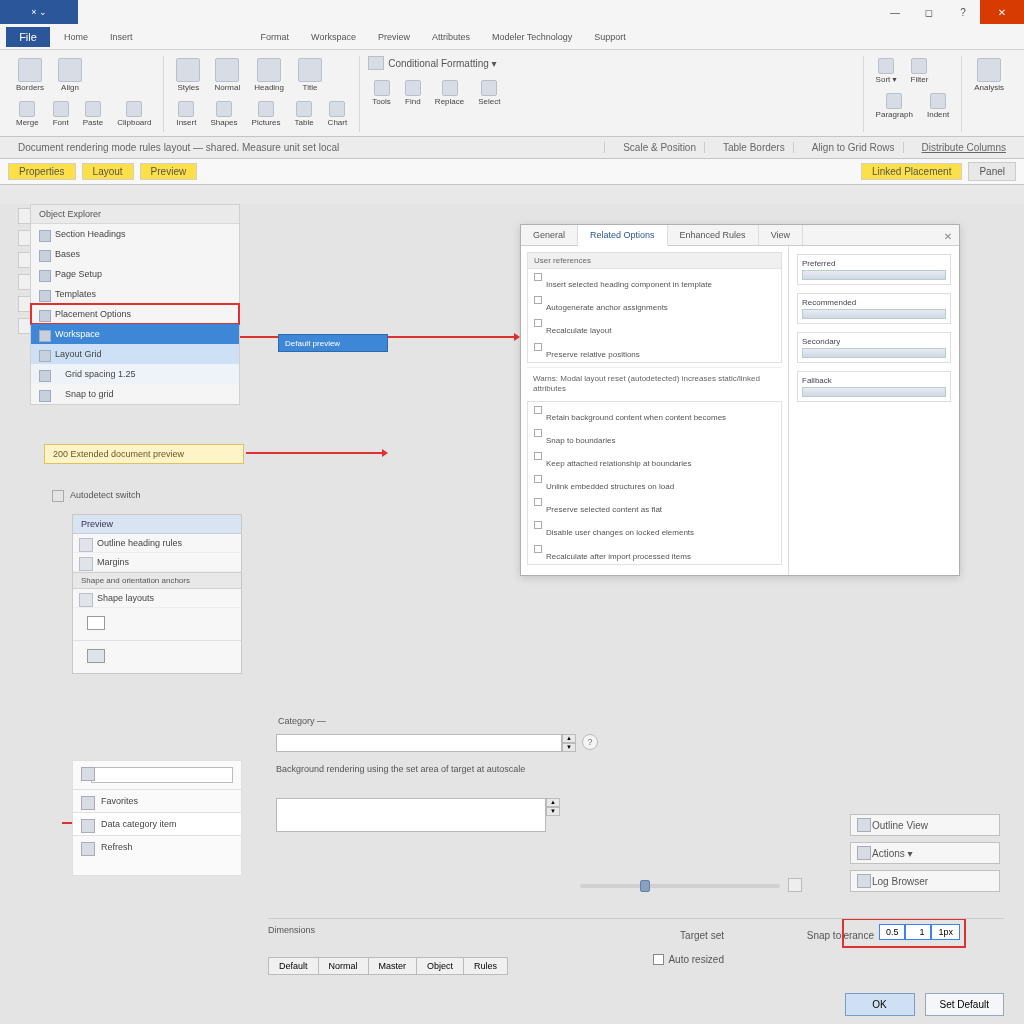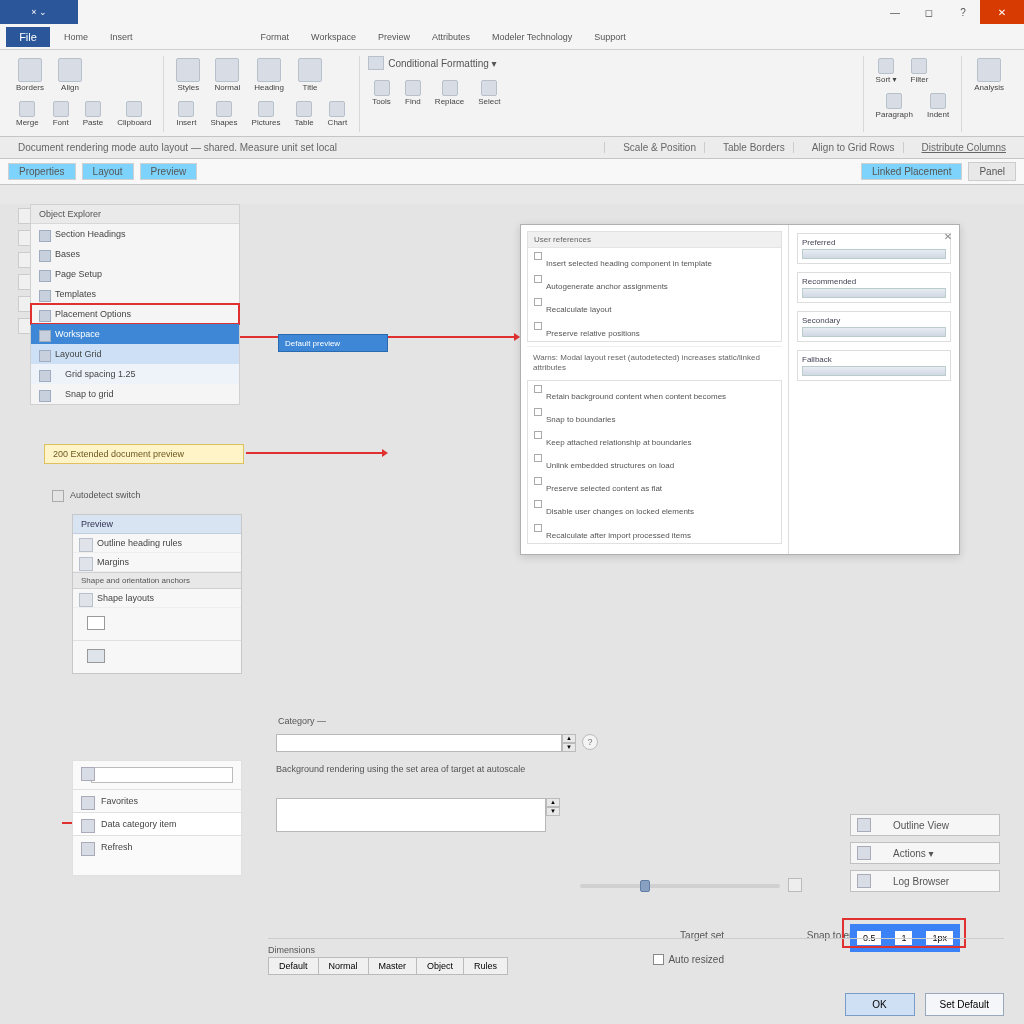--- a/index.html
+++ b/index.html
@@ -31,21 +31,21 @@
 .ribline { display:flex; gap:4px; align-items:center; font-size:8px; color:#555; }
 .ribline .ico { width:16px; height:14px; background:#d8dde5; border:1px solid #b8c0cc; }
 
 
 .ribstrip { height:22px; background:#ececec; border-bottom:1px solid #c5c5c5; display:flex; align-items:center; padding:0 10px; gap:10px; font-size:8px; color:#666; }
 .ribstrip .sec { padding:0 8px; border-right:1px solid #ccc; }
 .ribstrip .sec:last-child { border-right:none;text-decoration:underline; }
 
 
 .fxbar { height:26px; background:#f8f8f8; border-bottom:1px solid #c5c5c5; display:flex; align-items:center; padding:0 8px; gap:6px; font-size:9px; color:#555; }
-.fxbar .seg { padding:2px 10px; border:1px solid #d0d0d0; background:#7dd3fc; }
+.fxbar .seg { padding:2px 10px; border:1px solid #d0d0d0; background:#fde047; }
 .fxbar .tabseg { padding:3px 10px; background:#e8e8e8; border:1px solid #ccc; }
 
 
 .main { position:absolute; top:204px; left:0; right:0; bottom:0; background:#e4e4e4; }
 .leftcol { position:absolute; left:18px; top:0; width:20px; display:flex; flex-direction:column; gap:6px; padding-top:4px; }
 .leftcol .cell { width:16px; height:16px; background:#f0f0f0; border:1px solid #ccc; }
 
 
 .navpanel { position:absolute; left:30px; top:0; width:210px; }
 .navsec { background:#f5f5f5; border:1px solid #d0d0d0; margin-bottom:2px; }
@@ -107,41 +107,41 @@
 
 .formlbl { position:absolute; left:276px; top:560px; font-size:9px; color:#555; }
 .forminput { position:absolute; border:1px solid #b8b8b8; background:#fff; }
 .forminput.long1 { left:276px; top:530px; width:286px; height:18px; }
 .spinbtn { position:absolute; width:14px; display:flex; flex-direction:column; }
 .spinbtn span { height:9px; background:#e8e8e8; border:1px solid #bbb; font-size:6px; text-align:center; line-height:7px; cursor:pointer; }
 .helpico { position:absolute; width:16px; height:16px; border:1px solid #bbb; border-radius:8px; background:#f4f4f4; display:flex; align-items:center; justify-content:center; font-size:9px; color:#777; }
 
 
 .br-group { position:absolute; right:24px; }
-.br-card { border:1px solid #c0c0c0; background:#f6f6f6; padding:3px 6px; font-size:9px; color:#555; display:flex; align-items:center; gap:22px; margin-bottom:6px; }
+.br-card { border:1px solid #c0c0c0; background:#f6f6f6; padding:3px 6px; font-size:9px; color:#555; display:flex; align-items:center; gap:1px; margin-bottom:6px; }
 .br-card .ic { width:14px; height:14px; background:#d8dde5; border:1px solid #aab; }
 .slider { position:absolute; height:4px; background:#d0d0d0; border-radius:2px; }
 .slider .knob { position:absolute; top:-4px; width:10px; height:12px; background:#8aa0c0; border:1px solid #6080a8; border-radius:2px; }
 
 
 .footer { position:absolute; left:268px; bottom:8px; right:20px; }
 .footer .sect { border-top:1px solid #ccc; padding:6px 0 0; }
 .footer .lbl { font-size:9px; color:#555; margin-bottom:2px; }
 .footer .chips { display:flex; gap:0; }
-.footer .chip { border:1px solid #bbb; padding:3px 10px; font-size:9px; background:#f0f0f0; cursor:pointer; }
+.footer .chip { border:1px solid #bbb; padding:3px 10px; font-size:9px; background:#f0f0f0; cursor:pointer;margin-top:20px; }
 .footer .chip+.chip { border-left:none; }
 .footer .okrow { display:flex; gap:10px; justify-content:flex-end; margin-top:18px; }
 .footer .btn { min-width:70px; padding:5px 14px; font-size:10px; text-align:center; border:1px solid #9aa8bb; background:#f4f6f9; cursor:pointer; }
 .footer .btn.primary { background:#cfe0f4; border-color:#7a9cc6; }
 
 .redframe { position:absolute; outline:2px solid #e03030; pointer-events:none; }
 
 .chkrow { position:absolute; font-size:9px; color:#555; display:flex; align-items:center; gap:4px; }
 .chkrow .cb { width:11px; height:11px; border:1px solid #888; background:#fff; }
-.numbox { border:7px solid #3b82f6; background:#fff; padding:2px 6px; font-size:9px; min-width:26px; text-align:right; display:inline-block; }
+.numbox { border:1px solid #3b82f6; background:#fff; padding:2px 6px; font-size:9px; min-width:26px; text-align:right; display:inline-block; }
 </style>
 </head>
 <body>
 
 <div class="titlebar">
   <div class="qat">
       <span>×  ⌄</span>
     </div>
   <div class="spacer"></div>
   <div class="winbtn">―</div>
@@ -284,21 +284,21 @@
   </div>
   <div class="ribgrp">
     <div class="ribbtn">
         <div class="ico"></div>
         <div class="lbl">Analysis</div>
       </div>
   </div>
 </div>
 
 <div class="ribstrip">
-  <div class="sec" style="flex:1">Document rendering mode auto layout — shared. Measure unit set local</div>
+  <div class="sec" style="flex:1">Document rendering mode rules layout — shared. Measure unit set local</div>
   <div class="sec">Scale &amp; Position</div>
   <div class="sec">Table Borders</div>
   <div class="sec">Align to Grid Rows</div>
   <div class="sec">Distribute Columns</div>
 </div>
 
 <div class="fxbar">
   <div class="seg">Properties</div>
   <div class="seg">Layout</div>
   <div class="seg">Preview</div>
@@ -361,20 +361,26 @@
       <div style="width:12px;height:12px;background:#d8dce4;border:1px solid #aab"></div>
       <input placeholder="" style="">
     </div>
     <div class="li">Favorites</div>
     <div class="li" style="background:#fff">Data category item</div>
     <div class="li" style="height:40px">Refresh</div>
   </div>
 
   <div class="dialog">
     <div class="close">✕</div>
+    <div class="dtabs">
+      <div class="dtab">General</div>
+      <div class="dtab on">Related Options</div>
+      <div class="dtab">Enhanced Rules</div>
+      <div class="dtab">View</div>
+    </div>
     <div class="dbody">
       <div class="dleft">
         <div class="dsec">
           <div class="dh">User references</div>
           <div class="dl">Insert selected heading component in template</div>
           <div class="dl">Autogenerate anchor assignments</div>
           <div class="dl">Recalculate layout</div>
           <div class="dl">Preserve relative positions</div>
         </div>
         <div class="dnote">Warns: Modal layout reset (autodetected) increases static/linked attributes</div>

